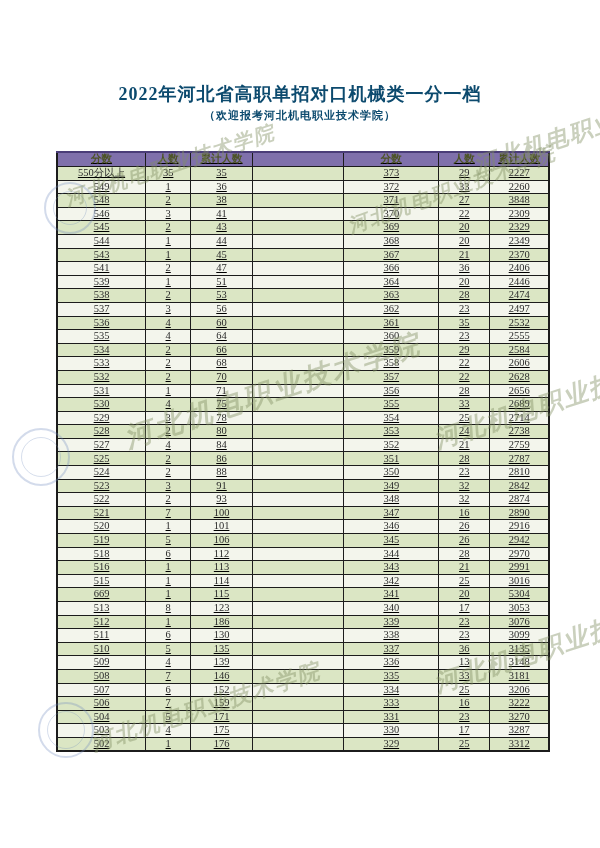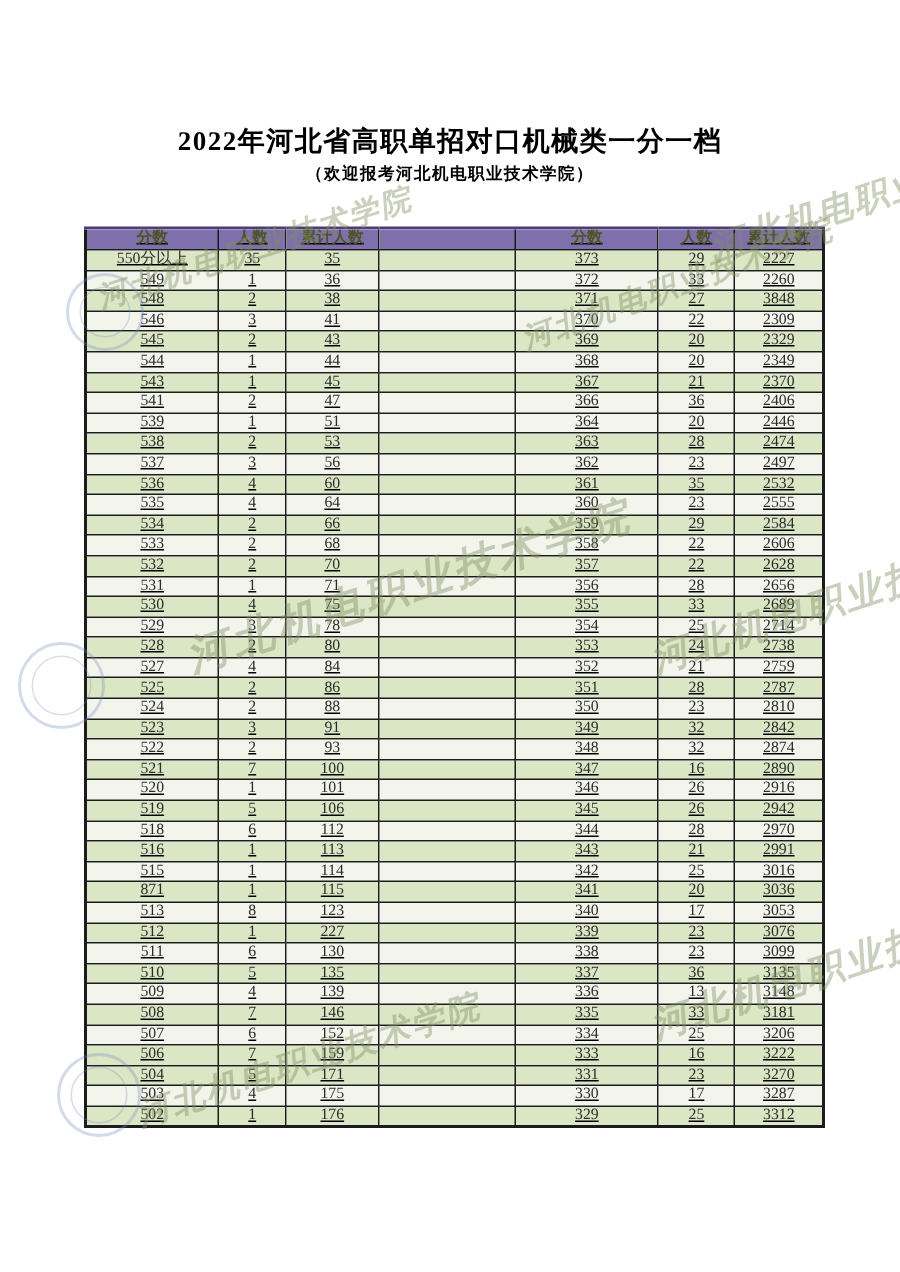--- a/index.html
+++ b/index.html
@@ -13,21 +13,21 @@
     width: 600px; height: 848px;
     background: #ffffff;
     overflow: hidden;
     outline: 1px solid #e3e3e3;
   }
   
   .title-block {
     position: absolute;
     top: 84px; left: 0; width: 100%;
     text-align: center;
-    color: #000000;
+    color: #0c4a6e;
   }
   .title-main {
     font-size: 18px;
     font-weight: bold;
     letter-spacing: 1px;
     line-height: 1.15;
   }
   .title-sub {
     font-size: 11px;
     font-weight: bold;
@@ -427,41 +427,41 @@
         <tr class="odd">
           <td>515</td>
           <td>1</td>
           <td>114</td>
           <td></td>
           <td>342</td>
           <td>25</td>
           <td>3016</td>
         </tr>
         <tr class="even">
-          <td>871</td>
+          <td>669</td>
           <td>1</td>
           <td>115</td>
           <td></td>
           <td>341</td>
           <td>20</td>
-          <td>3036</td>
+          <td>5304</td>
         </tr>
         <tr class="odd">
           <td>513</td>
           <td>8</td>
           <td>123</td>
           <td></td>
           <td>340</td>
           <td>17</td>
           <td>3053</td>
         </tr>
         <tr class="even">
           <td>512</td>
           <td>1</td>
-          <td>227</td>
+          <td>186</td>
           <td></td>
           <td>339</td>
           <td>23</td>
           <td>3076</td>
         </tr>
         <tr class="odd">
           <td>511</td>
           <td>6</td>
           <td>130</td>
           <td></td>

